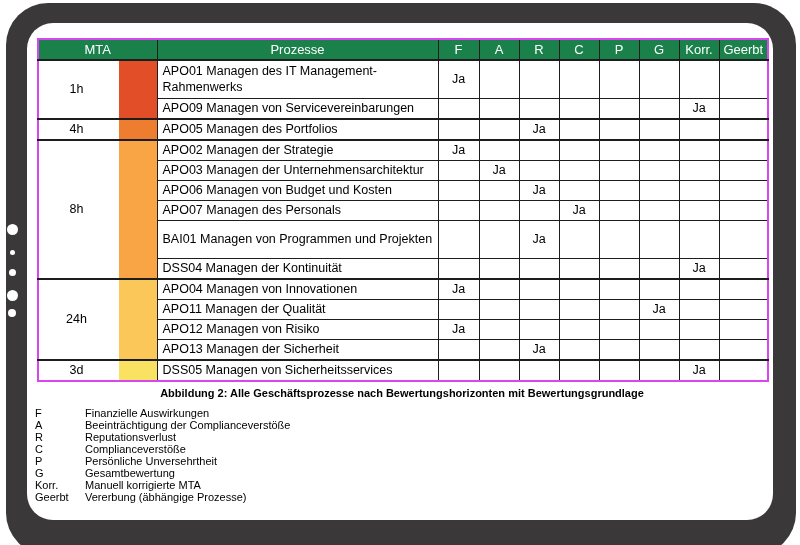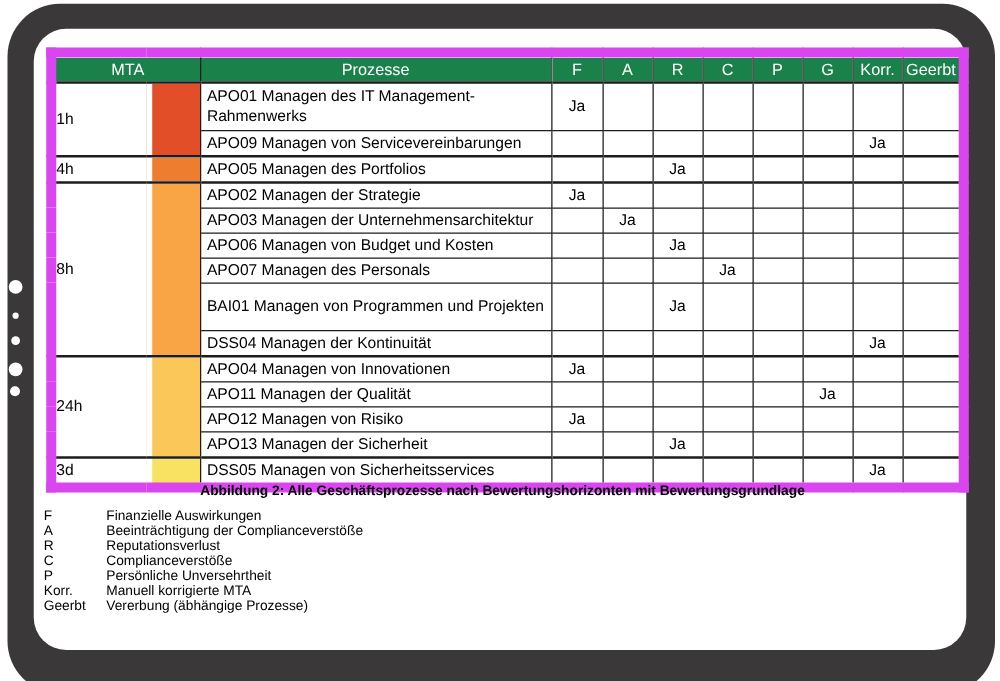--- a/index.html
+++ b/index.html
@@ -14,33 +14,33 @@
   }
   .dot{position:absolute;background:#ffffff;border-radius:50%;}
   .screen{
     position:absolute;left:21px;top:20px;width:746px;height:497px;
     background:#ffffff;border-radius:26px;
   }
   table.figure-table{
     position:absolute;left:10px;top:15px;width:730px;
     border-collapse:collapse;table-layout:fixed;
     font-size:12.5px;color:#000;
-    border:8px solid #d946ef;
+    border:2px solid #d946ef;
   }
   .figure-table th,.figure-table td{
     border:1px solid #1d1d1d;padding:0;overflow:hidden;
   }
   .figure-table thead th{
     background:#1a814b;color:#ffffff;font-weight:normal;
     height:19px;font-size:13px;text-align:center;
   }
   .figure-table tbody td{height:19px;vertical-align:middle;}
   .figure-table td.process{text-align:left;padding:0 5px;line-height:1.3;}
   .figure-table td.val{text-align:center;}
-  .figure-table td.mta-label{text-align:left;border-right:none;}
+  .figure-table td.mta-label{text-align:center;border-right:none;}
   .figure-table td.mta-strip{border-left:none;}
   .figure-table tr.gstart td{border-top:2px solid #1d1d1d;}
   .caption{
     position:absolute;left:10px;top:364px;width:730px;
     text-align:center;font-size:11px;font-weight:bold;color:#000;
   }
   .legend{
     position:absolute;left:8px;top:384px;
     font-size:11px;line-height:12px;color:#000;
   }
@@ -256,18 +256,19 @@
     </table>
 
     <div class="caption">Abbildung 2: Alle Geschäftsprozesse nach Bewertungshorizonten mit Bewertungsgrundlage</div>
 
     <div class="legend">
         <div class="legend-row"><span class="legend-key">F</span><span class="legend-val">Finanzielle Auswirkungen</span></div>
         <div class="legend-row"><span class="legend-key">A</span><span class="legend-val">Beeinträchtigung der Complianceverstöße</span></div>
         <div class="legend-row"><span class="legend-key">R</span><span class="legend-val">Reputationsverlust</span></div>
         <div class="legend-row"><span class="legend-key">C</span><span class="legend-val">Complianceverstöße</span></div>
         <div class="legend-row"><span class="legend-key">P</span><span class="legend-val">Persönliche Unversehrtheit</span></div>
+        <div class="legend-row"><span class="legend-key">G</span><span class="legend-val">Gesamtbewertung</span></div>
         <div class="legend-row"><span class="legend-key">Korr.</span><span class="legend-val">Manuell korrigierte MTA</span></div>
         <div class="legend-row"><span class="legend-key">Geerbt</span><span class="legend-val">Vererbung (äbhängige Prozesse)</span></div>
       </div>
 
   </div>
 </div>
 
 </body></html>

